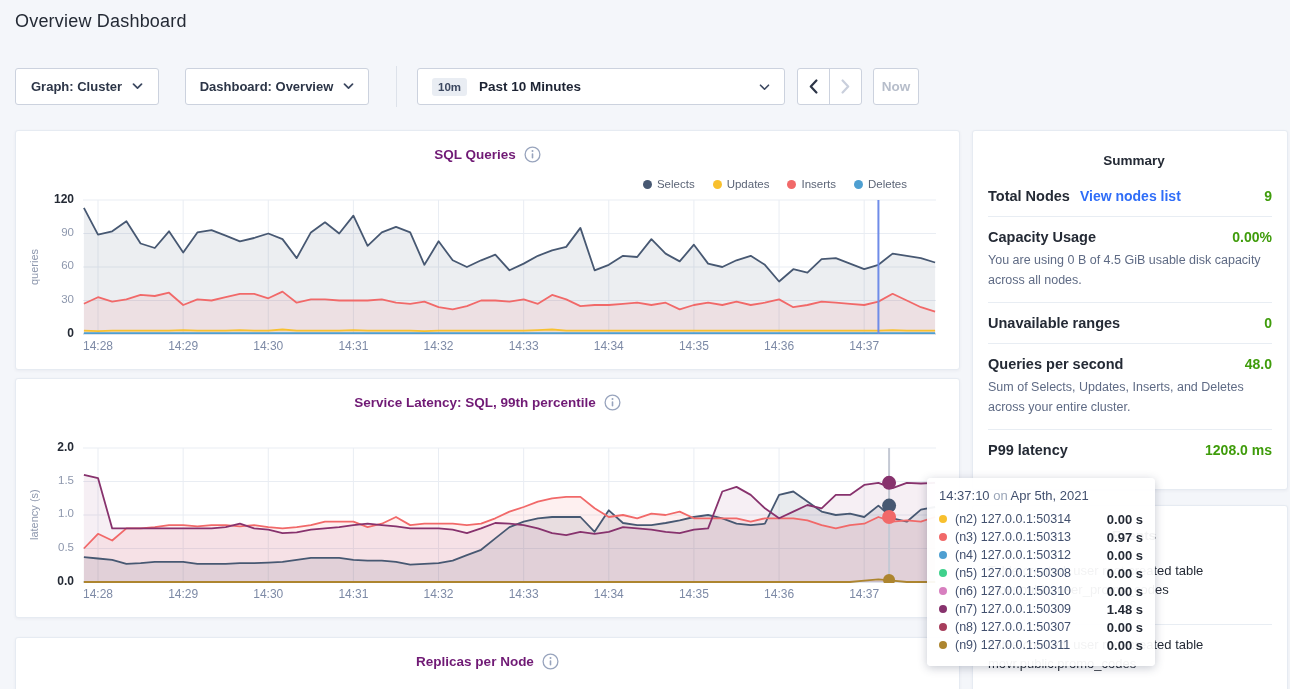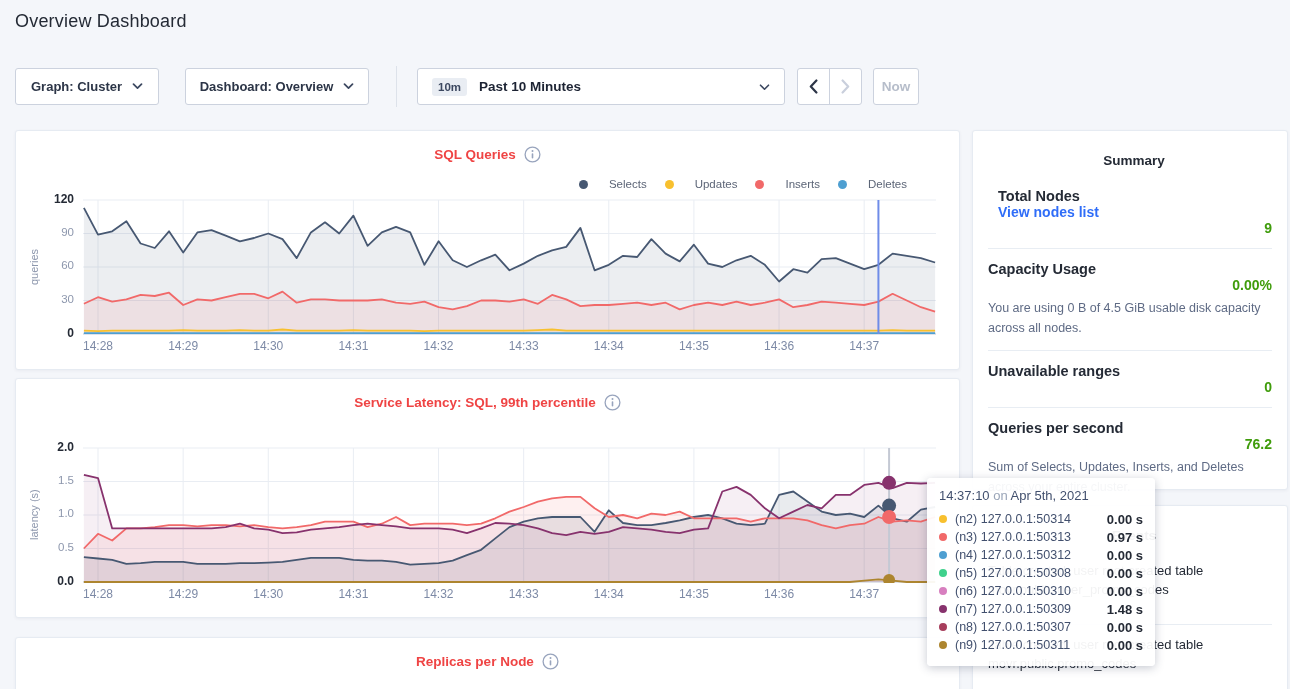--- a/index.html
+++ b/index.html
@@ -32,45 +32,45 @@
   
   .panel { position:absolute; background:#fff; border:1px solid #e6ebf2;
     border-radius:3px; box-shadow:0 1px 3px rgba(60,75,105,.06); }
   #sqlPanel      { left:15px;  top:130px; width:945px; height:240px; }
   #latencyPanel  { left:15px;  top:378px; width:945px; height:240px; }
   #replicasPanel { left:15px;  top:637px; width:945px; height:62px; }
   #summaryPanel  { left:972px; top:130px; width:316px; height:360px; }
   #eventsPanel   { left:972px; top:505px; width:316px; height:210px; }
 
   .chart-head { display:flex; justify-content:center; align-items:center; gap:8px; padding-top:15px; }
-  .chart-title { font-size:13.5px; font-weight:700; color:#ef4444; }
+  .chart-title { font-size:13.5px; font-weight:700; color:#701a75; }
   .info-icon { display:inline-flex; cursor:pointer; }
 
   .legend { position:absolute; right:52px; top:47px; display:flex; gap:18px; align-items:center; }
-  .leg-item { display:flex; align-items:center; gap:21px; font-size:11.5px; color:#5c6577; cursor:pointer; }
+  .leg-item { display:flex; align-items:center; gap:5px; font-size:11.5px; color:#5c6577; cursor:pointer; }
   .leg-dot { width:9px; height:9px; border-radius:50%; }
 
   .ylab { position:absolute; left:6px; top:68px; width:24px; height:136px;
     display:flex; align-items:center; justify-content:center;
     writing-mode:vertical-rl; transform:rotate(180deg);
     font-size:11px; color:#8d97ad; }
   .plotwrap { position:absolute; left:67px; top:68px; width:853px; height:136px; }
   .yticks { position:absolute; left:0; top:68px; width:58px; height:136px; }
   .yticks span { position:absolute; right:0; width:58px; text-align:right;
     font-size:11.5px; color:#8d97ad; }
   .yticks span.b { font-weight:700; color:#242a35; font-size:12px; }
   .xticks { position:absolute; left:67px; top:208px; width:853px; height:16px; }
   .xticks span { position:absolute; top:0; transform:translateX(-50%);
     font-size:12px; color:#7d8aa6; white-space:nowrap; }
 
   
   .side-head { text-align:center; font-weight:700; font-size:13.5px; color:#242a35; padding:22px 0 8px;margin-left:8px; }
   .metric { margin:0 15px; padding:12px 0; }
   .metric + .metric { border-top:1px solid #e8edf3; }
-  .m-head { display:flex; align-items:baseline;flex-direction:column; }
+  .m-head { display:flex; align-items:baseline; }
   .m-label { font-weight:700; font-size:14.5px; color:#242a35; }
   .m-link { font-weight:700; font-size:14px; margin-left:10px; text-decoration:none; cursor:pointer; }
   .m-val { margin-left:auto; font-weight:700; font-size:14px; white-space:nowrap; }
   .m-sub { margin-top:5px; font-size:12.5px; line-height:20px; color:#5f6b85; }
 
   
   .event-row { margin:0 15px; padding:10px 0 25px; font-size:13px; line-height:19px; color:#242a35; cursor:pointer; }
   .event-row + .event-row { border-top:1px solid #e8edf3; }
 
   
@@ -297,21 +297,21 @@
       </div>
       <div class="metric">
         <div class="m-head">
           <span class="m-label">Unavailable ranges</span>
           <span class="m-val" style="color: rgb(63, 156, 11);">0</span>
         </div>
       </div>
       <div class="metric">
         <div class="m-head">
           <span class="m-label">Queries per second</span>
-          <span class="m-val" style="color: rgb(63, 156, 11);">76.2</span>
+          <span class="m-val" style="color: rgb(63, 156, 11);">48.0</span>
         </div>
         <div class="m-sub">Sum of Selects, Updates, Inserts, and Deletes across your entire cluster.</div>
       </div>
       <div class="metric">
         <div class="m-head">
           <span class="m-label">P99 latency</span>
           <span class="m-val" style="color: rgb(63, 156, 11);">1208.0 ms</span>
         </div>
       </div>
     </div>

